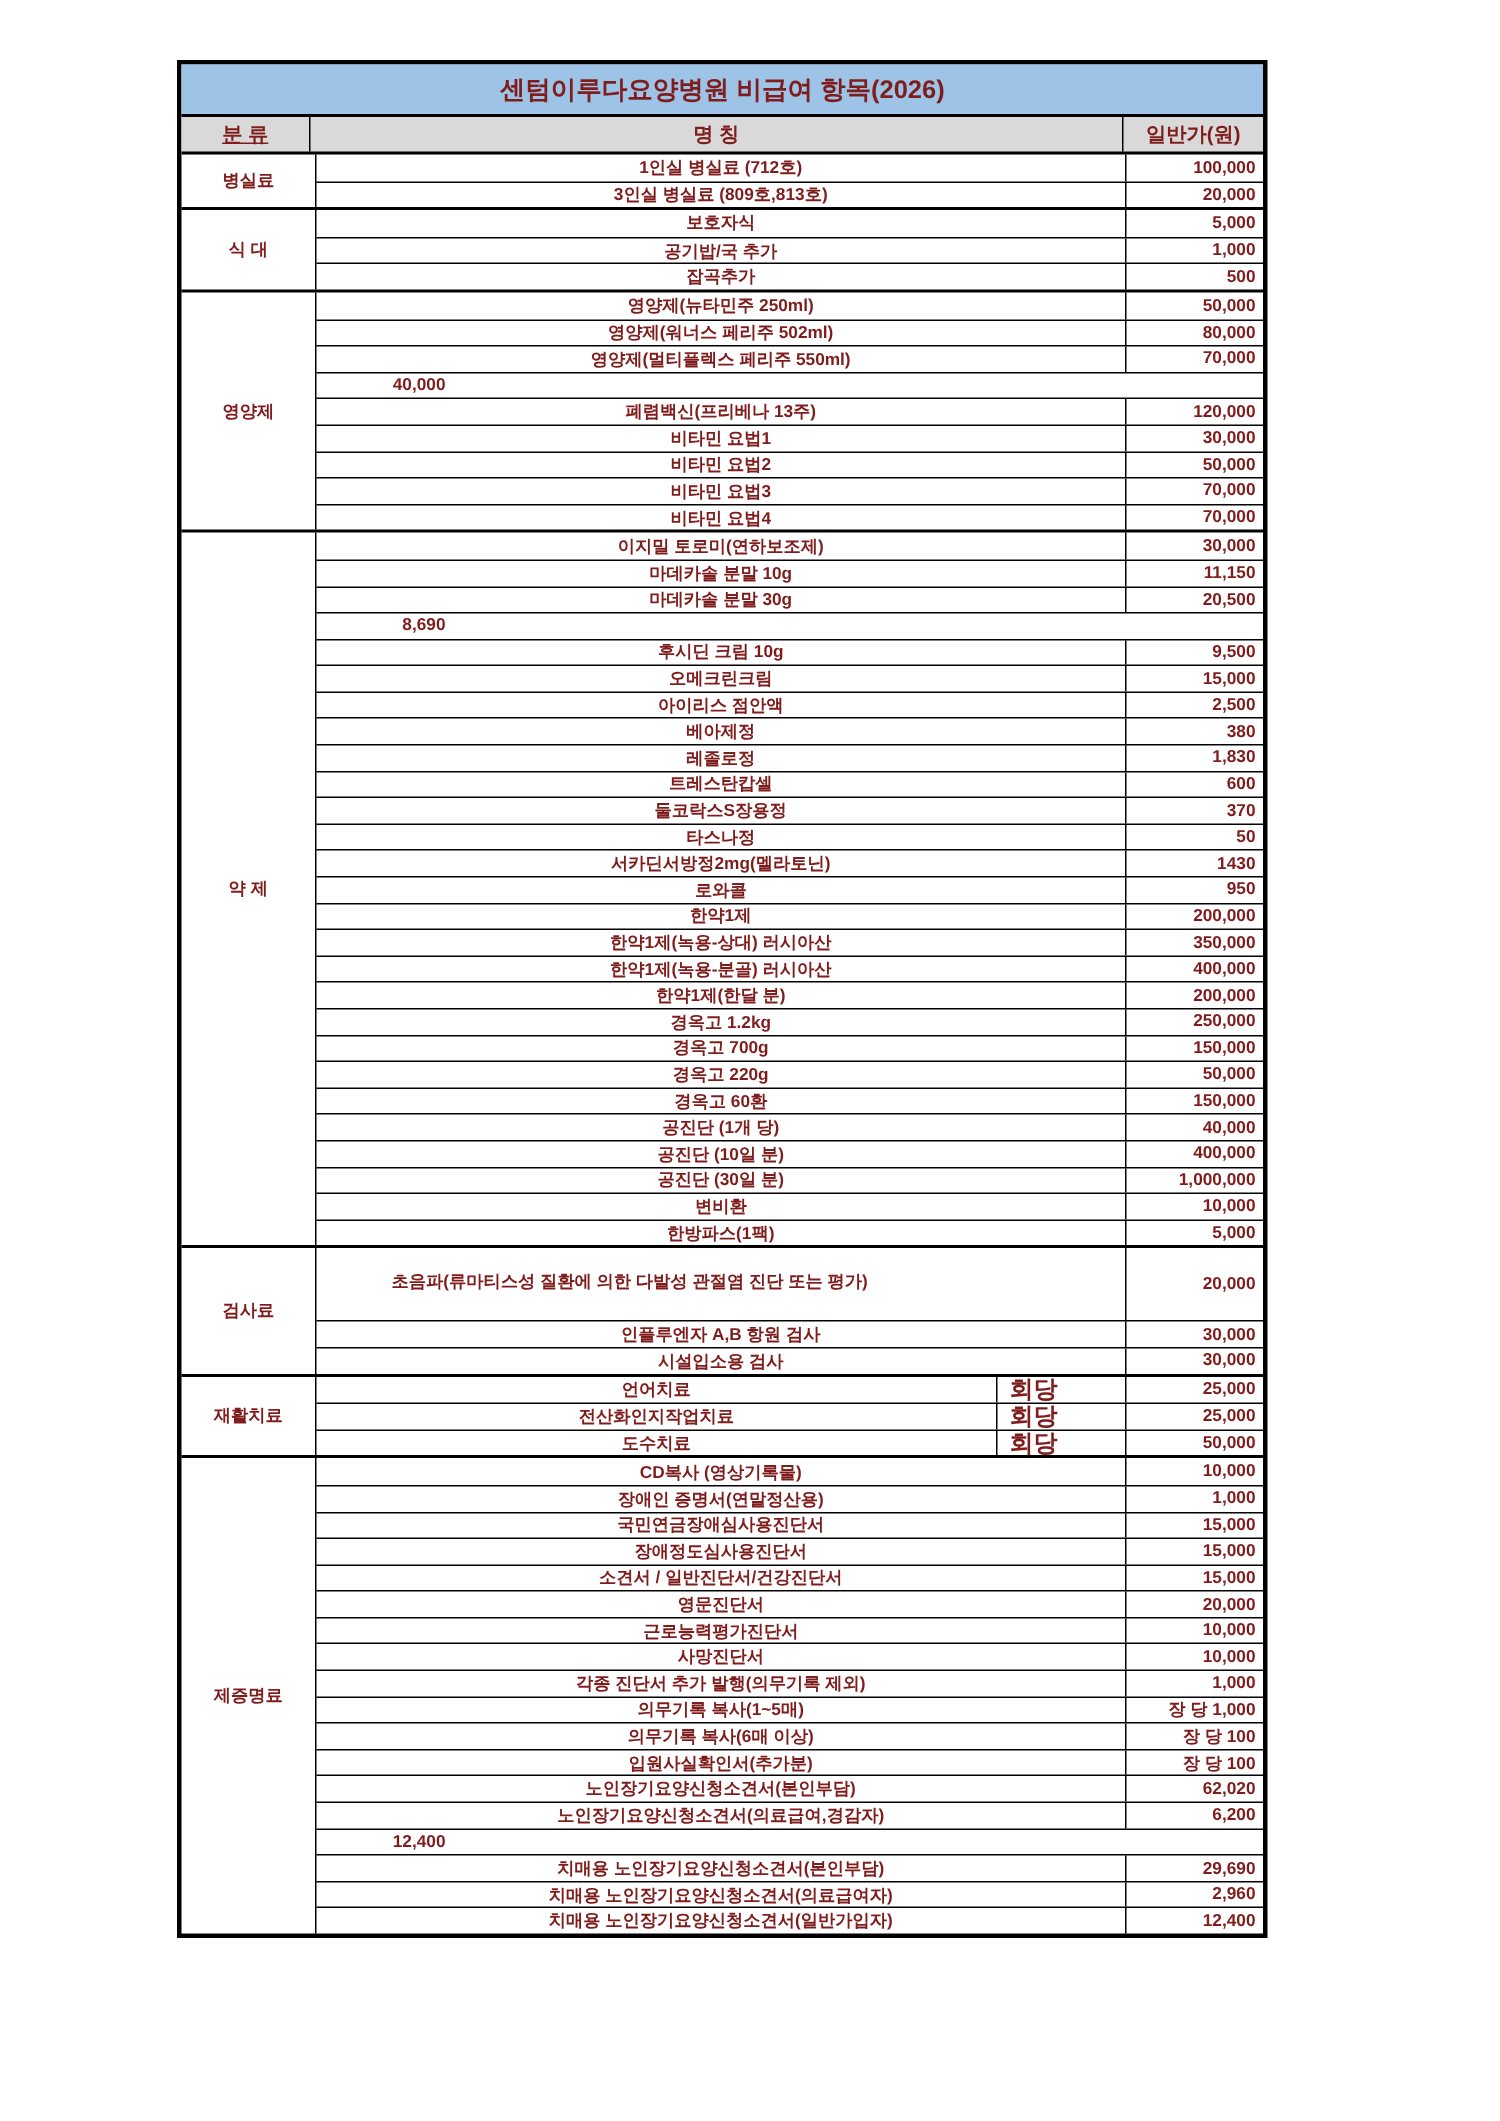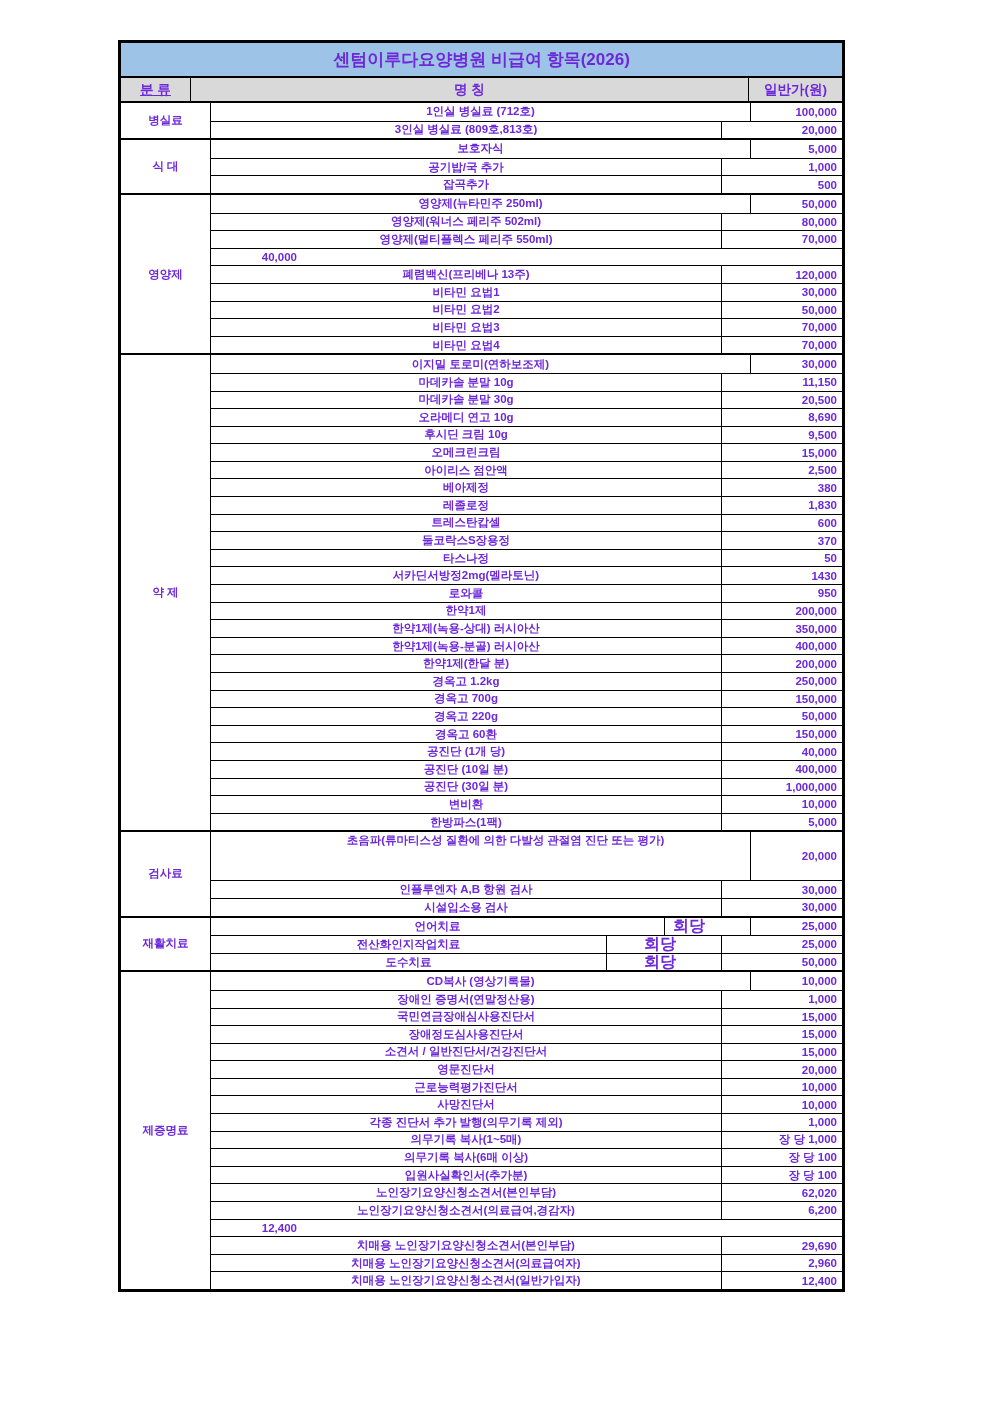--- a/index.html
+++ b/index.html
@@ -15,21 +15,21 @@
     background: #ffffff;
     overflow: hidden;
   }
   .fee-table {
     position: absolute;
     left: 118px;
     top: 40px;
     width: 721px;
     border: 3px solid #000;
     box-sizing: content-box;
-    color: #6d28d9;
+    color: #7f1d1d;
   }
   .title-row {
     height: 33px;
     background: #9DC3E6;
     border-bottom: 2.5px solid #000;
     display: flex;
     align-items: center;
     justify-content: center;
     font-size: 17px;
     font-weight: bold;
@@ -41,58 +41,58 @@
     border-bottom: 2px solid #000;
     font-weight: bold;
   }
   .hcell {
     display: flex;
     align-items: center;
     justify-content: center;
     font-size: 13.5px;
     box-sizing: border-box;
   }
-  .hcell.cat   { width: 70px; border-right: 1.5px solid #000; text-decoration: underline; }
+  .hcell.cat   { width: 86px; border-right: 1.5px solid #000; text-decoration: underline; }
   .hcell.name  { flex: 1;     border-right: 1.5px solid #000; }
   .hcell.price { width: 93px; }
 
   .section { display: flex; }
   .section + .section { border-top: 2px solid #000; }
 
   .cat-cell {
     width: 90px;
     border-right: 1.5px solid #000;
     display: flex;
     align-items: center;
     justify-content: center;
     font-size: 11.5px;
     font-weight: bold;
     box-sizing: border-box;
     flex-shrink: 0;
   }
   .rows { flex: 1; display: flex; flex-direction: column; min-width: 0; }
   .row { display: flex; height: 17.6px; box-sizing: border-box; }
-  .row + .row { border-top: 1px solid #000; gap: 29px; }
+  .row + .row { border-top: 1px solid #000; }
   .row.tall { height: 48px; }
 
   .name-cell {
     flex: 1;
     display: flex;
     align-items: center;
     justify-content: center;
     font-size: 11.5px;
     font-weight: bold;
     border-right: 1.5px solid #000;
     box-sizing: border-box;
     white-space: nowrap;
     overflow: hidden;
     min-width: 0;
   }
   .row.tall .name-cell {
-    flex-direction: row;
+    flex-direction: column;
     align-items: flex-start;
     justify-content: center;
     padding-left: 26px;
     line-height: 1.55;
     white-space: normal;
   }
   .row.tall .name-cell .line1 { padding-left: 24px; }
 
   .unit-cell {
     width: 86px;
@@ -208,21 +208,20 @@
             </div>
             <div class="row">
               <div class="name-cell">마데카솔 분말 10g</div>
               <div class="price-cell">11,150</div>
             </div>
             <div class="row">
               <div class="name-cell">마데카솔 분말 30g</div>
               <div class="price-cell">20,500</div>
             </div>
             <div class="row">
-              <div class="name-cell">오라메디 연고 10g</div>
               <div class="price-cell">8,690</div>
             </div>
             <div class="row">
               <div class="name-cell">후시딘 크림 10g</div>
               <div class="price-cell">9,500</div>
             </div>
             <div class="row">
               <div class="name-cell">오메크린크림</div>
               <div class="price-cell">15,000</div>
             </div>

